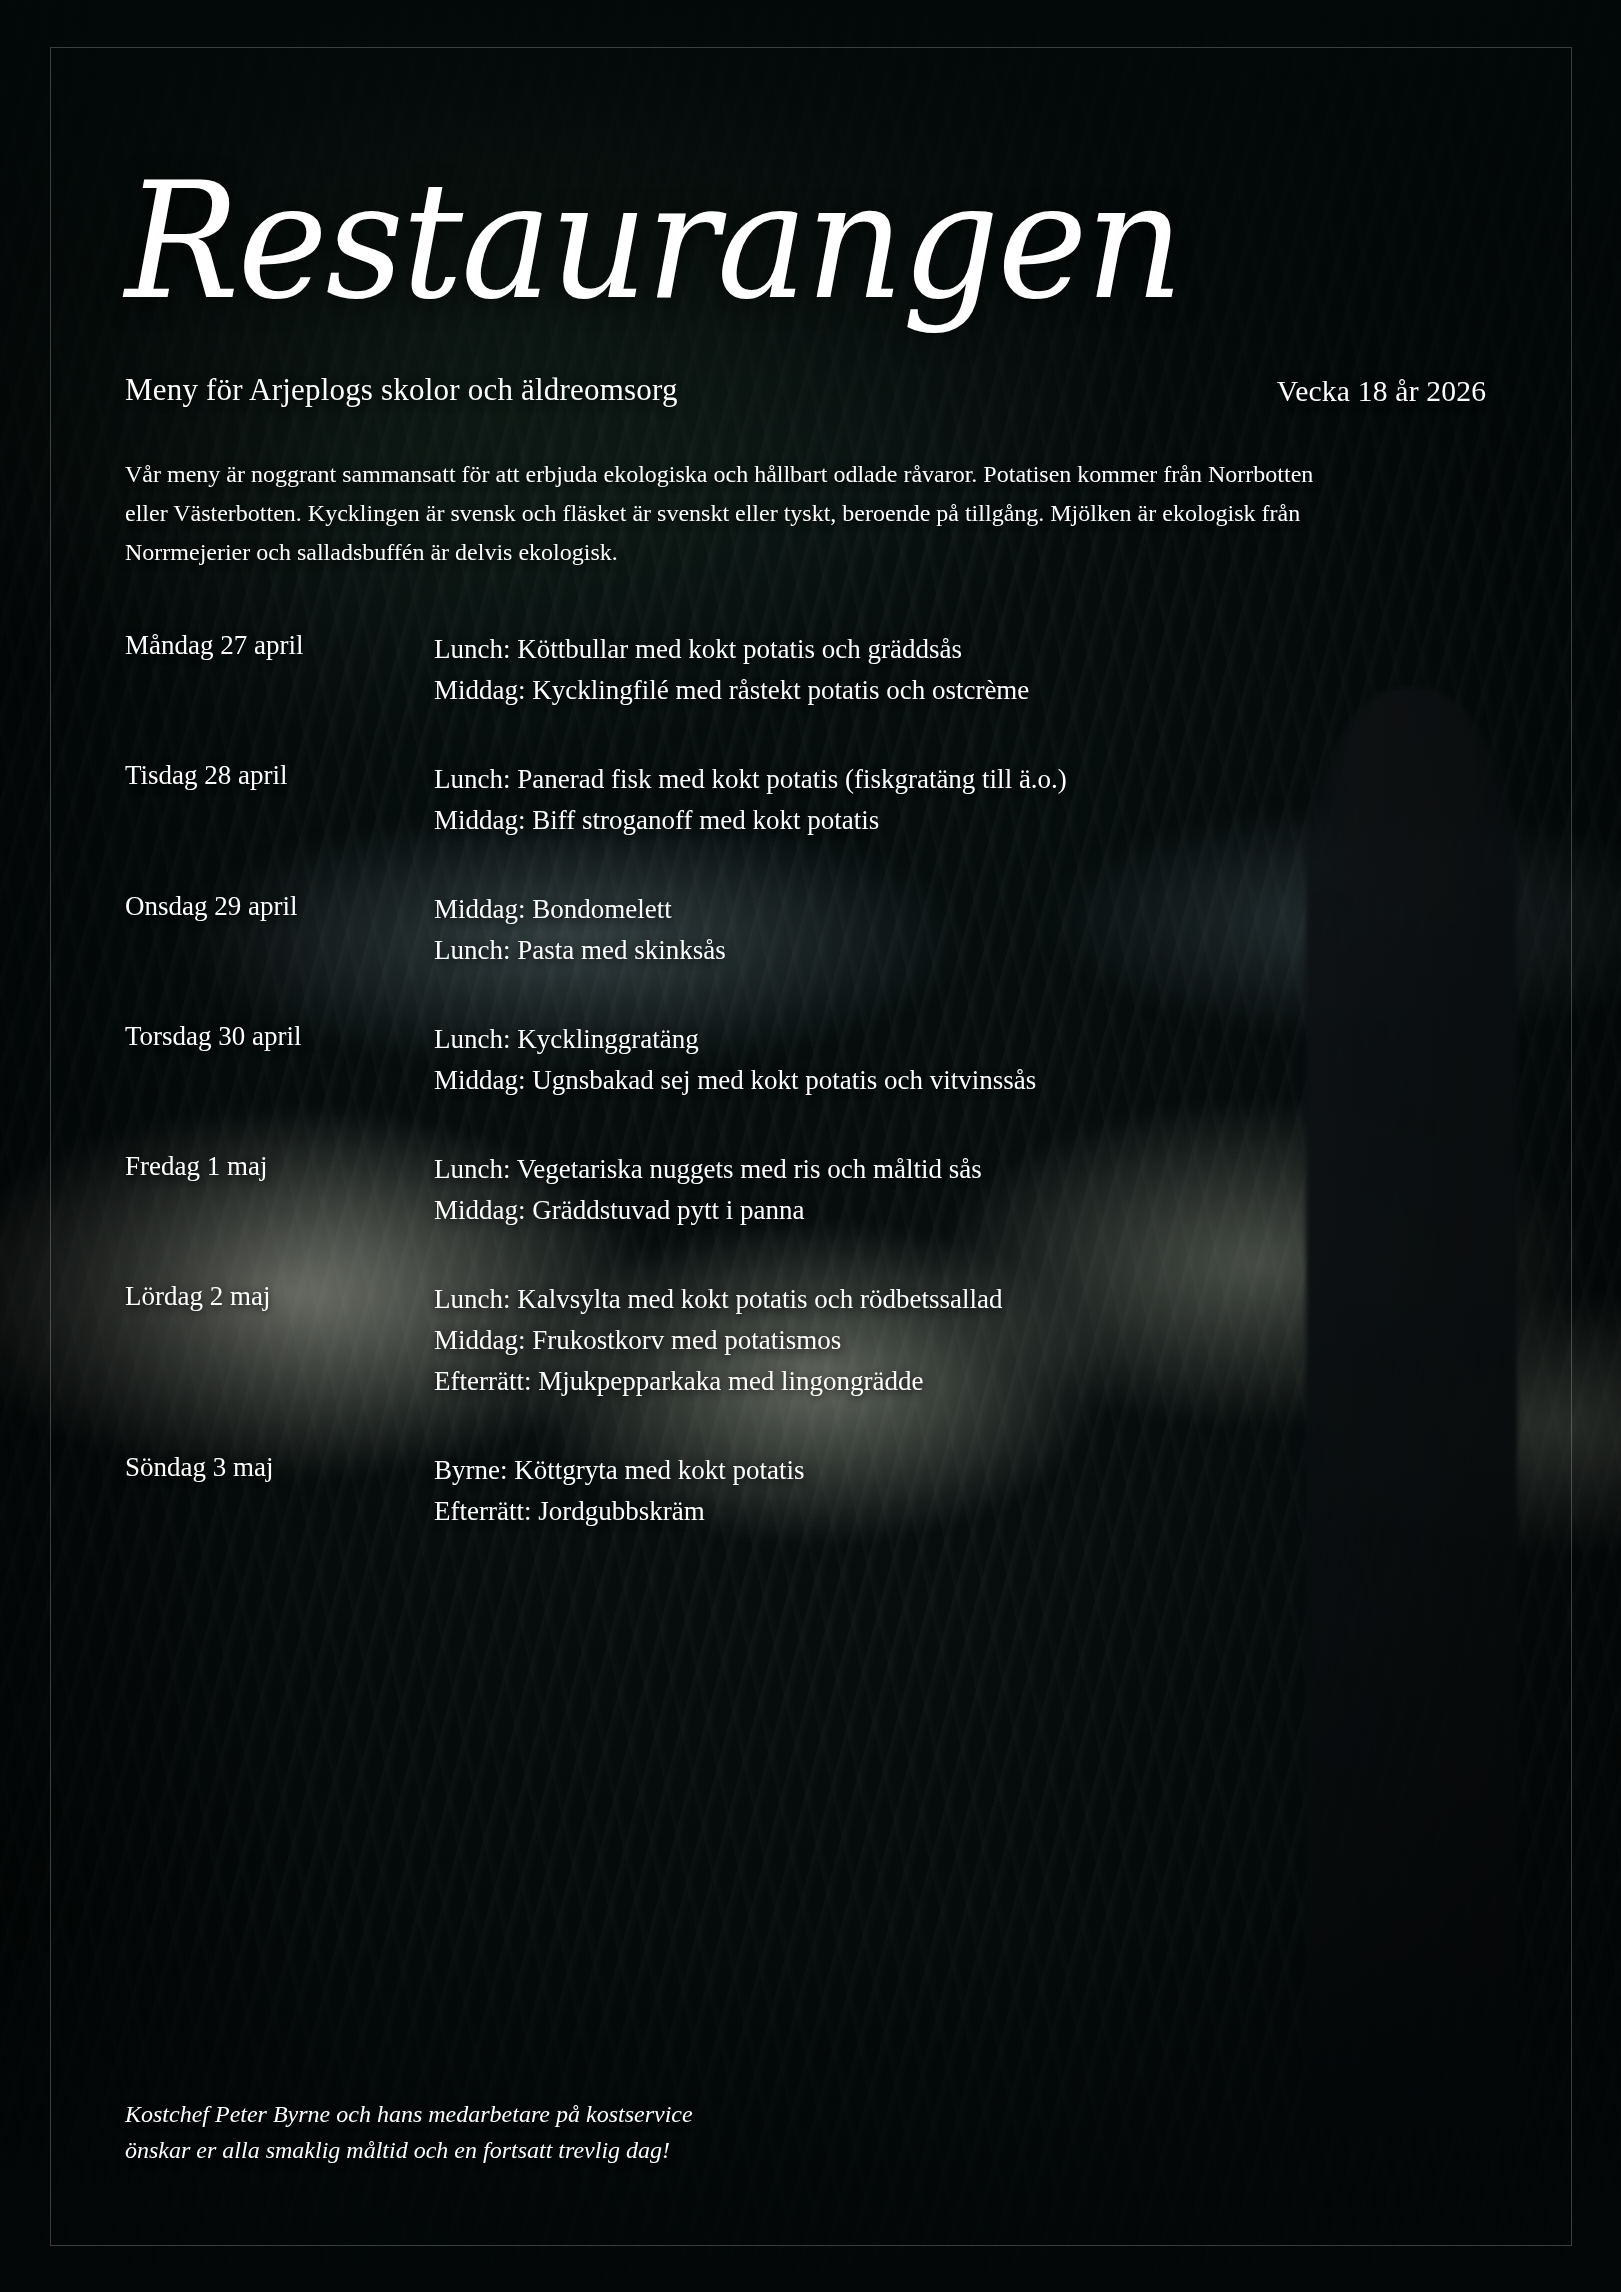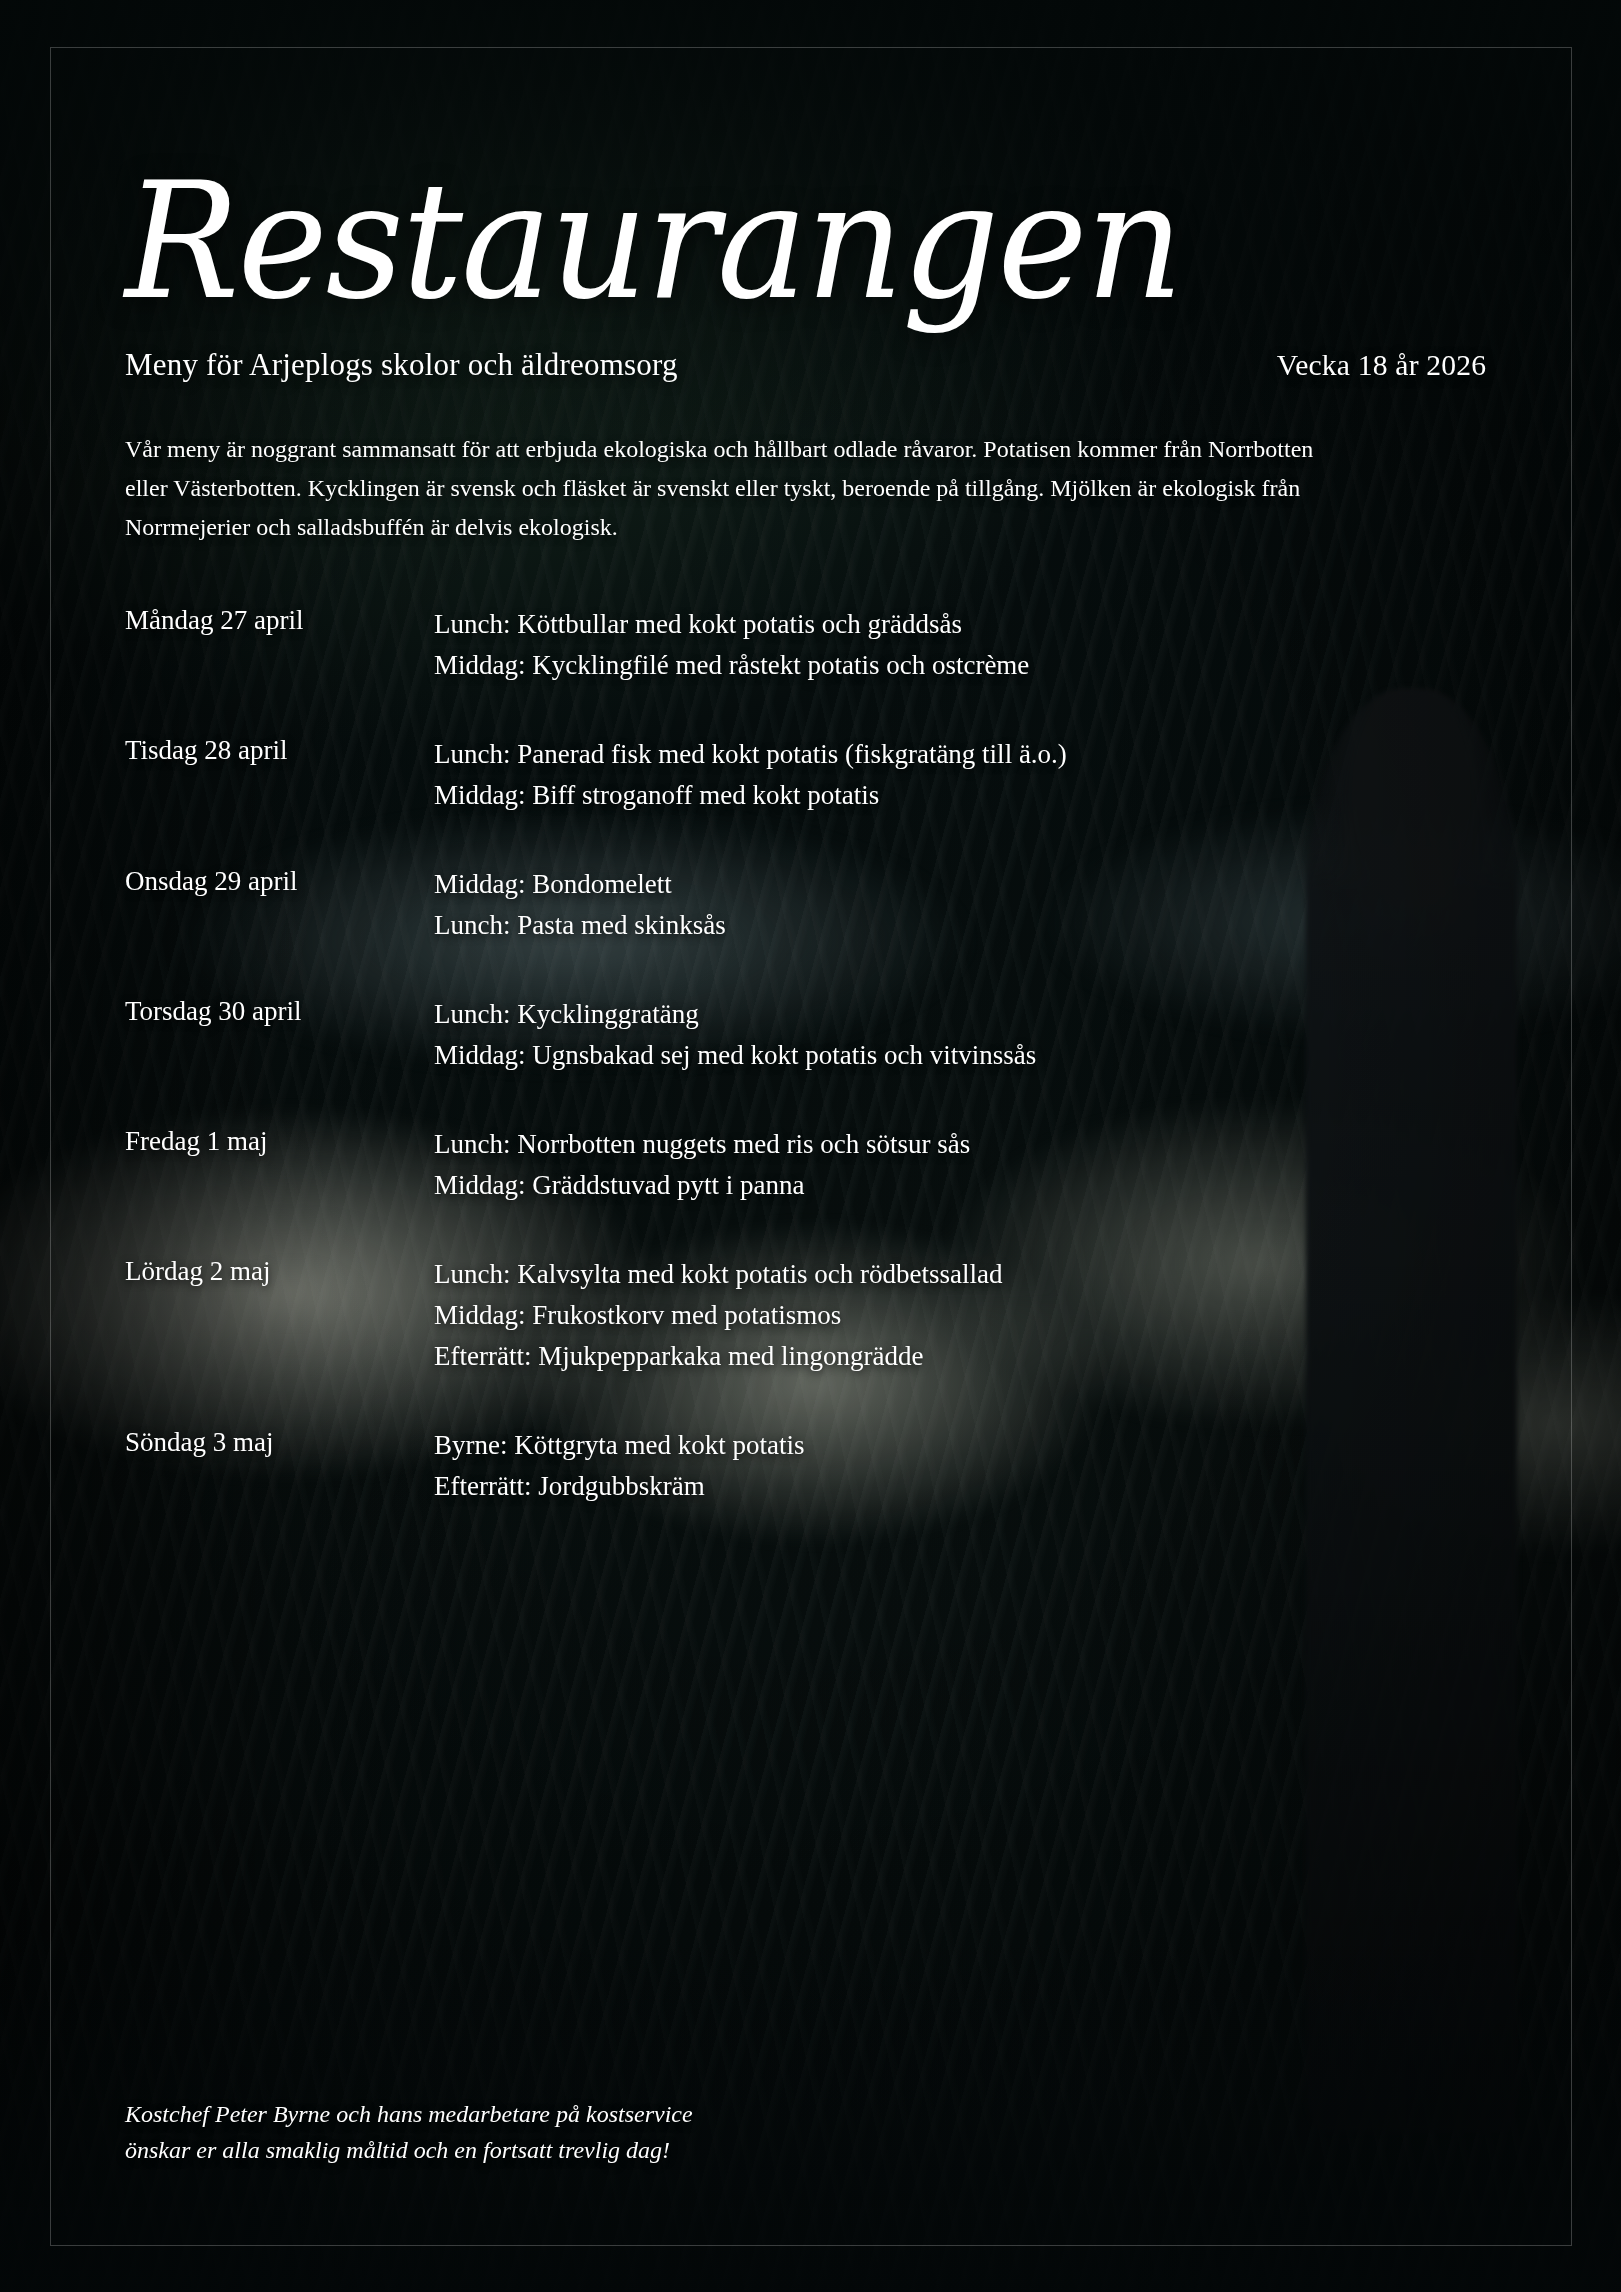--- a/index.html
+++ b/index.html
@@ -137,22 +137,22 @@
     margin: 0;
     padding-top: 152px;
     text-shadow: 0 3.6px 25px rgba(0,0,0,0.75);
     transform: scaleY(1.06);
     transform-origin: left top;
   }
 
   .subrow {
     display: flex;
     justify-content: space-between;
-    align-items: center;
-    margin-top: 43px;
+    align-items: flex-end;
+    margin-top: 68px;
     padding-right: 10.7px;
   }
   .subtitle {
     font-size: 31px;
     letter-spacing: 0.2px;
     text-shadow: 0 1.8px 10.7px rgba(0,0,0,0.8);
   }
   .week {
     font-size: 29.6px;
     letter-spacing: 0.2px;
@@ -288,21 +288,21 @@
         <div class="day-name">Torsdag 30 april</div>
         <div class="meals">
           <div class="meal">Lunch: Kycklinggratäng</div>
           <div class="meal">Middag: Ugnsbakad sej med kokt potatis och vitvinssås</div>
         </div>
       </div>
 
       <div class="day-row">
         <div class="day-name">Fredag 1 maj</div>
         <div class="meals">
-          <div class="meal">Lunch: Norrbotten nuggets med ris och sötsur sås</div>
+          <div class="meal">Lunch: Vegetariska nuggets med ris och måltid sås</div>
           <div class="meal">Middag: Gräddstuvad pytt i panna</div>
         </div>
       </div>
 
       <div class="day-row">
         <div class="day-name">Lördag 2 maj</div>
         <div class="meals">
           <div class="meal">Lunch: Kalvsylta med kokt potatis och rödbetssallad</div>
           <div class="meal">Middag: Frukostkorv med potatismos</div>
           <div class="meal">Efterrätt: Mjukpepparkaka med lingongrädde</div>

